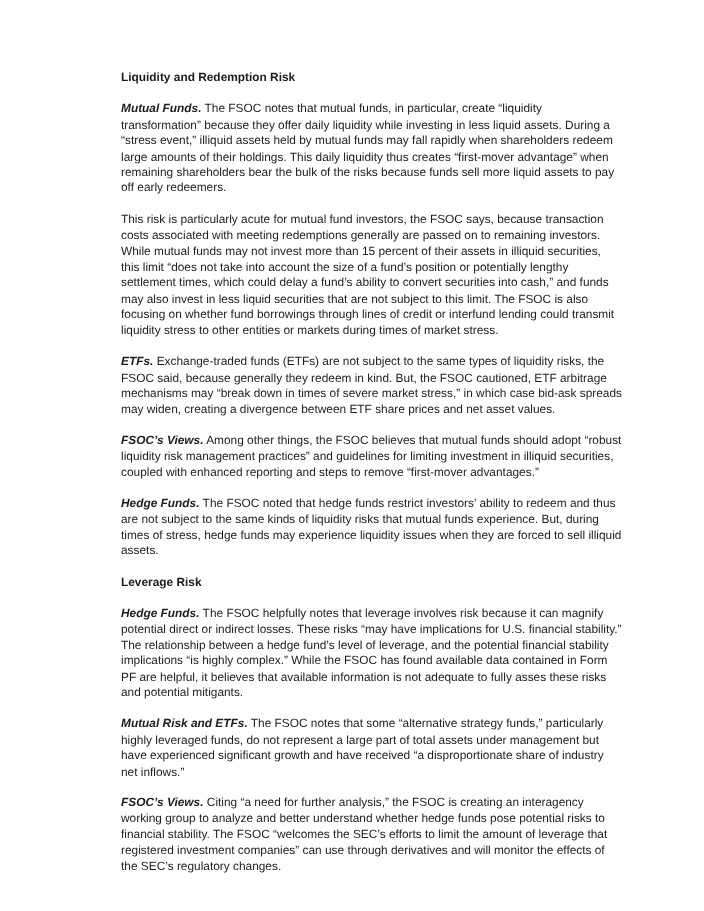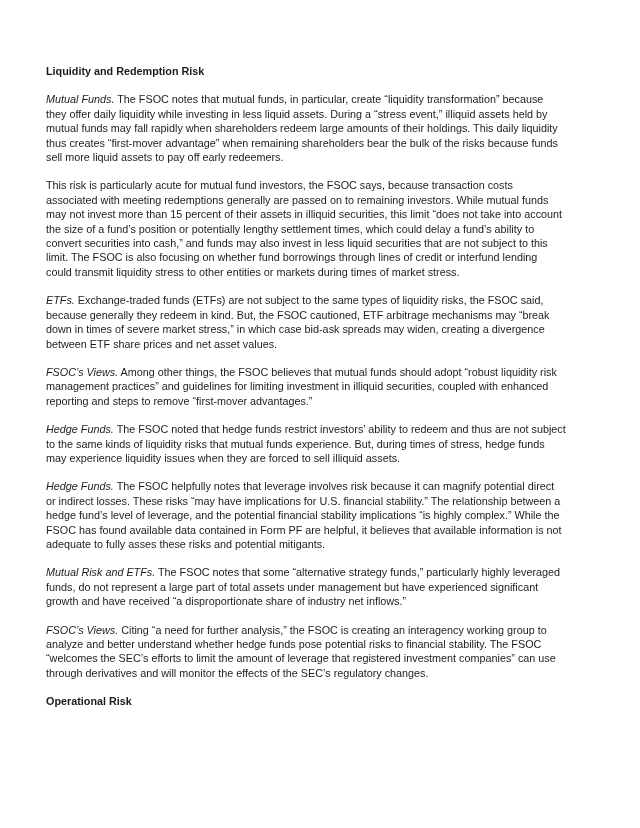--- a/index.html
+++ b/index.html
@@ -11,61 +11,61 @@
     width: 640px;
     height: 828px;
     overflow: hidden;
     font-family: "Liberation Sans", sans-serif;
     color: #1c1c1c;
   }
   .page {
     box-sizing: border-box;
     width: 640px;
     height: 828px;
-    padding: 64px 74px 0 46px;
+    padding: 64px 74px 0 110px;
     background: #ffffff;
   }
   .doc-heading {
     font-size: 10.8px;
     line-height: 14.4px;
     font-weight: bold;
     margin: 0 0 14px 0;
     color: #1c1c1c;
   }
   .doc-para {
     font-size: 10.8px;
     line-height: 14.4px;
     margin: 0 0 14px 0;
     text-align: left;
     color: #1c1c1c;
   }
   .lead {
-    font-weight: normal;
+    font-weight: bold;
     font-style: italic;
   }
 </style>
 </head>
 <body>
 
 <div class="page">
 
   <h2 class="doc-heading"><span>Liquidity and Redemption Risk</span></h2>
 
   <p class="doc-para"><span class="lead">Mutual Funds.</span> <span>The FSOC notes that mutual funds, in particular, create “liquidity transformation” because they offer daily liquidity while investing in less liquid assets. During a “stress event,” illiquid assets held by mutual funds may fall rapidly when shareholders redeem large amounts of their holdings. This daily liquidity thus creates “first-mover advantage” when remaining shareholders bear the bulk of the risks because funds sell more liquid assets to pay off early redeemers.</span></p>
 
   <p class="doc-para"><span>This risk is particularly acute for mutual fund investors, the FSOC says, because transaction costs associated with meeting redemptions generally are passed on to remaining investors. While mutual funds may not invest more than 15 percent of their assets in illiquid securities, this limit “does not take into account the size of a fund’s position or potentially lengthy settlement times, which could delay a fund’s ability to convert securities into cash,” and funds may also invest in less liquid securities that are not subject to this limit. The FSOC is also focusing on whether fund borrowings through lines of credit or interfund lending could transmit liquidity stress to other entities or markets during times of market stress.</span></p>
 
   <p class="doc-para"><span class="lead">ETFs.</span> <span>Exchange-traded funds (ETFs) are not subject to the same types of liquidity risks, the FSOC said, because generally they redeem in kind. But, the FSOC cautioned, ETF arbitrage mechanisms may “break down in times of severe market stress,” in which case bid-ask spreads may widen, creating a divergence between ETF share prices and net asset values.</span></p>
 
   <p class="doc-para"><span class="lead">FSOC’s Views.</span> <span>Among other things, the FSOC believes that mutual funds should adopt “robust liquidity risk management practices” and guidelines for limiting investment in illiquid securities, coupled with enhanced reporting and steps to remove “first-mover advantages.”</span></p>
 
   <p class="doc-para"><span class="lead">Hedge Funds.</span> <span>The FSOC noted that hedge funds restrict investors’ ability to redeem and thus are not subject to the same kinds of liquidity risks that mutual funds experience. But, during times of stress, hedge funds may experience liquidity issues when they are forced to sell illiquid assets.</span></p>
 
+  <h2 class="doc-heading"><span>Leverage Risk</span></h2>
 
   <p class="doc-para"><span class="lead">Hedge Funds.</span> <span>The FSOC helpfully notes that leverage involves risk because it can magnify potential direct or indirect losses. These risks “may have implications for U.S. financial stability.” The relationship between a hedge fund’s level of leverage, and the potential financial stability implications “is highly complex.” While the FSOC has found available data contained in Form PF are helpful, it believes that available information is not adequate to fully asses these risks and potential mitigants.</span></p>
 
   <p class="doc-para"><span class="lead">Mutual Risk and ETFs.</span> <span>The FSOC notes that some “alternative strategy funds,” particularly highly leveraged funds, do not represent a large part of total assets under management but have experienced significant growth and have received “a disproportionate share of industry net inflows.”</span></p>
 
   <p class="doc-para"><span class="lead">FSOC’s Views.</span> <span>Citing “a need for further analysis,” the FSOC is creating an interagency working group to analyze and better understand whether hedge funds pose potential risks to financial stability. The FSOC “welcomes the SEC’s efforts to limit the amount of leverage that registered investment companies” can use through derivatives and will monitor the effects of the SEC’s regulatory changes.</span></p>
 
-  <h2 class="doc-heading"><span>Operational Risk</span></h2>
 
 </div>
 
 </body></html>

